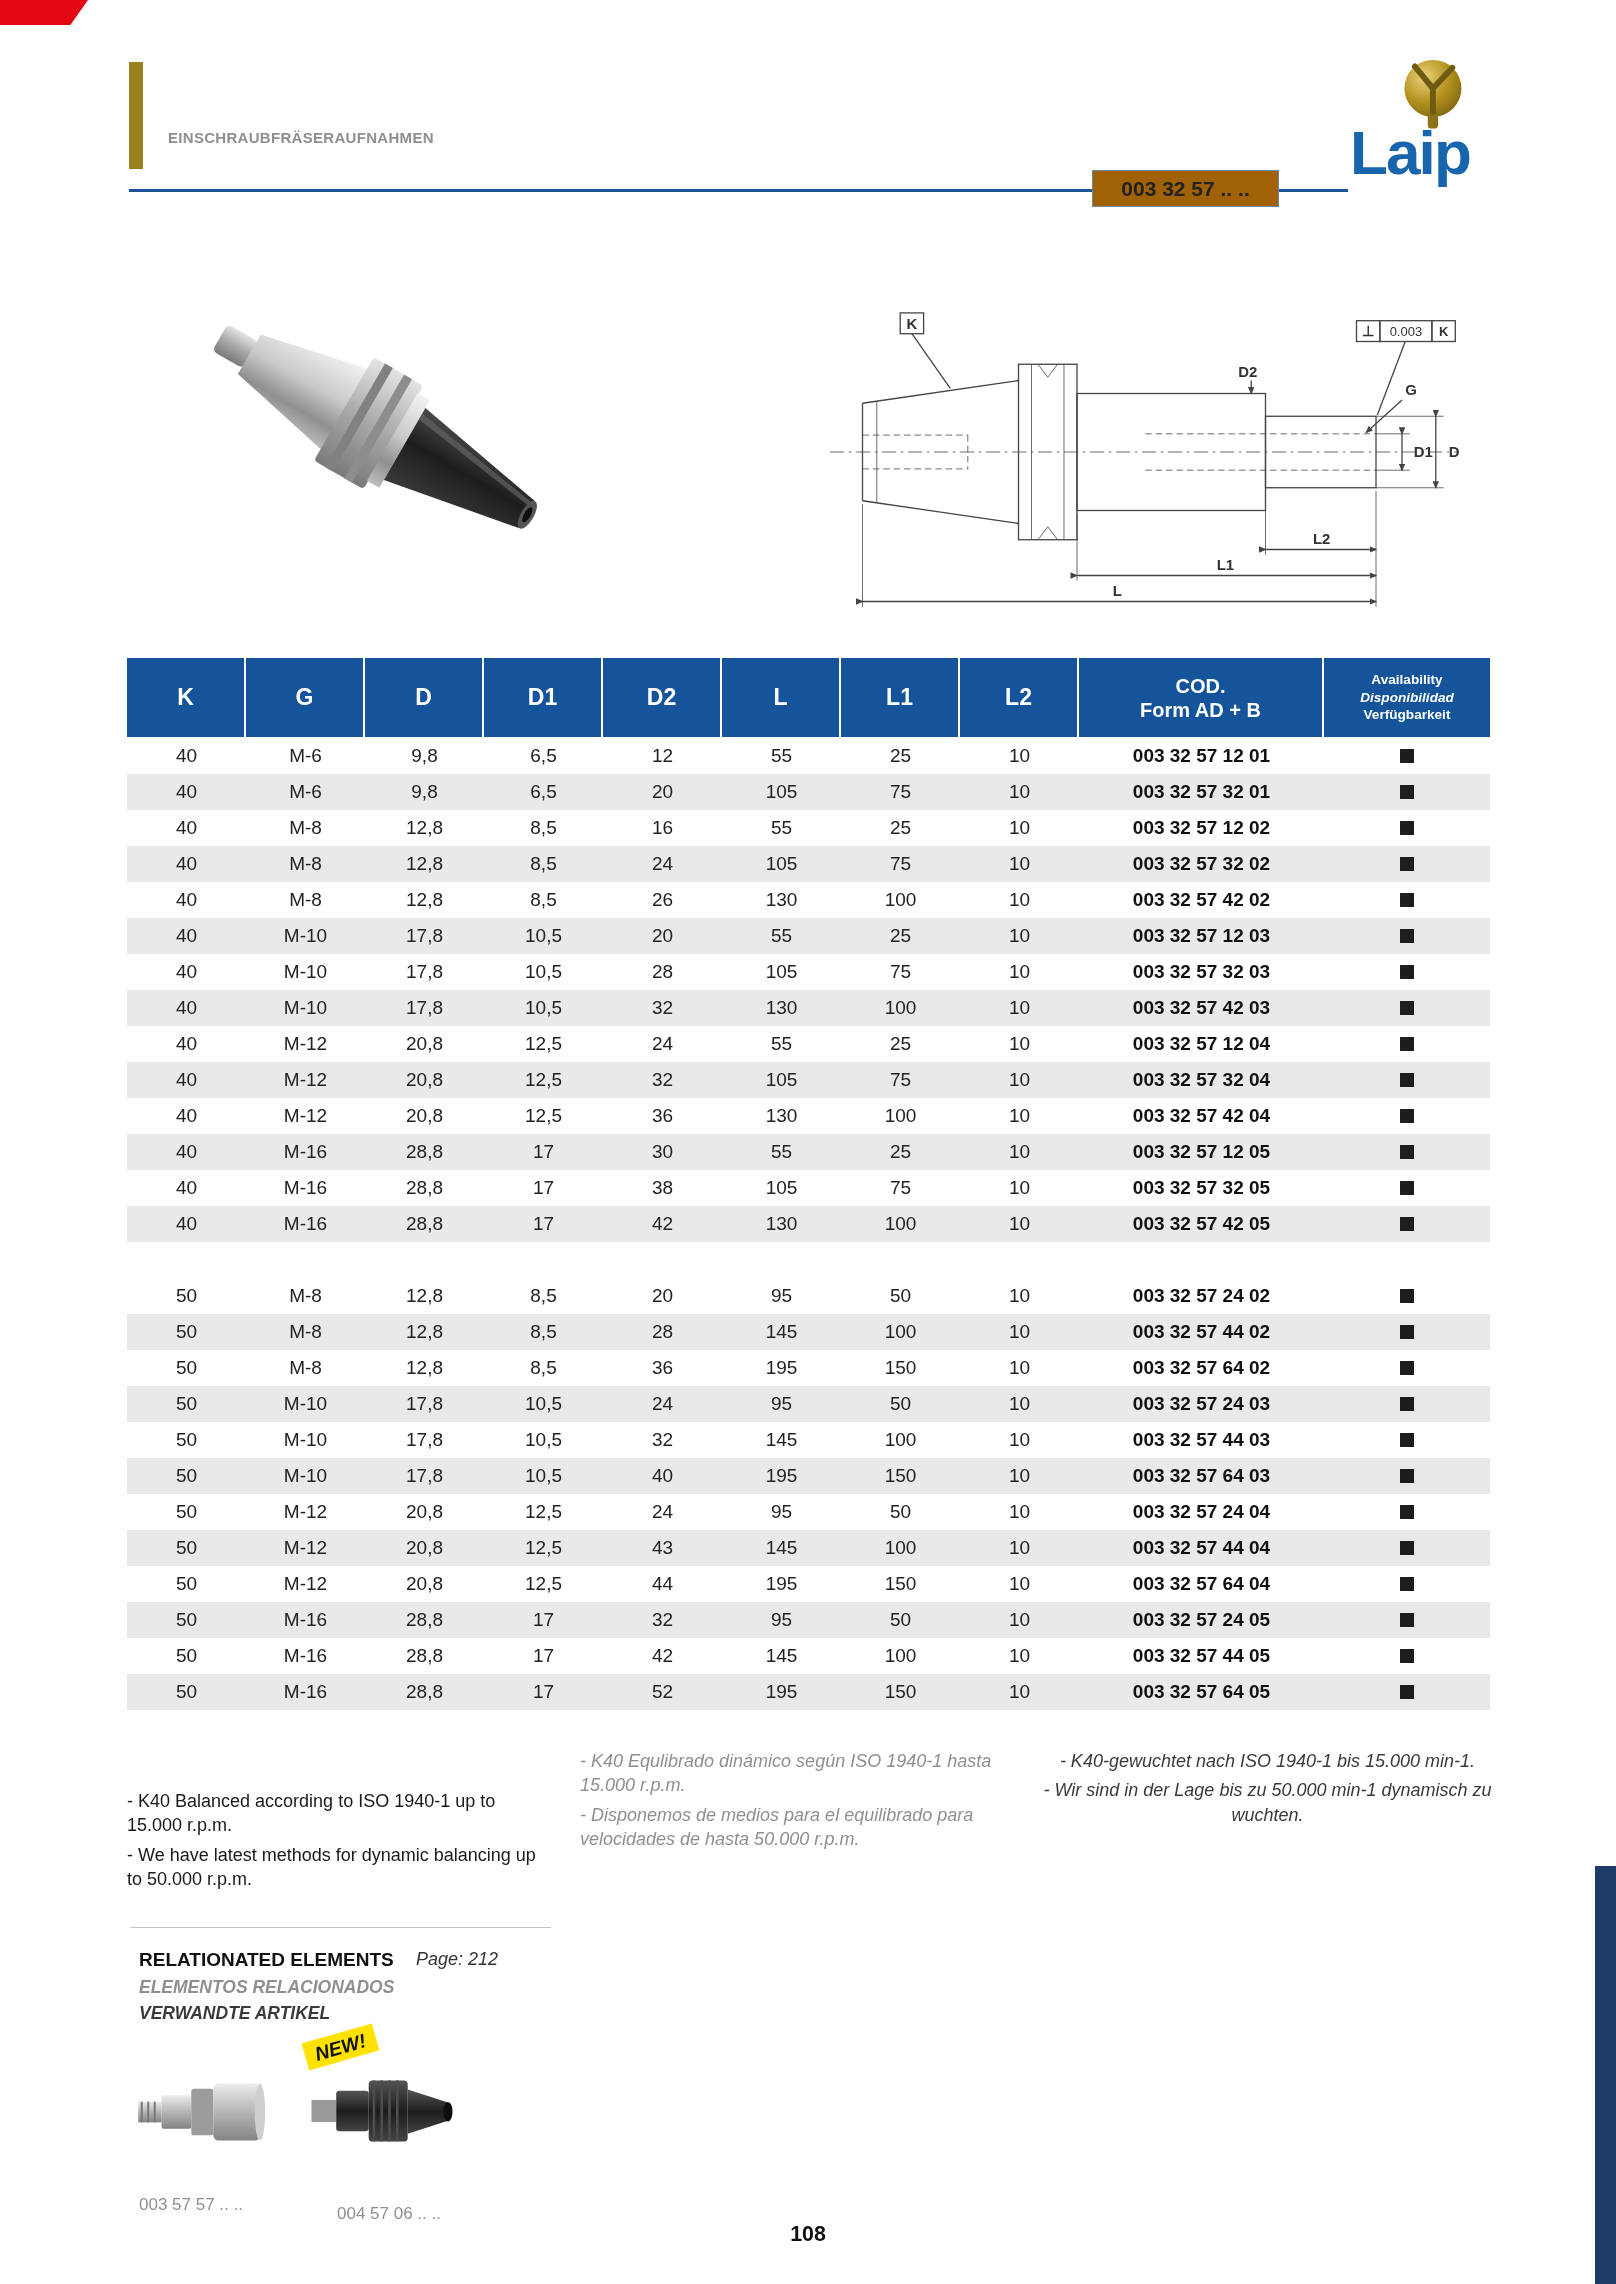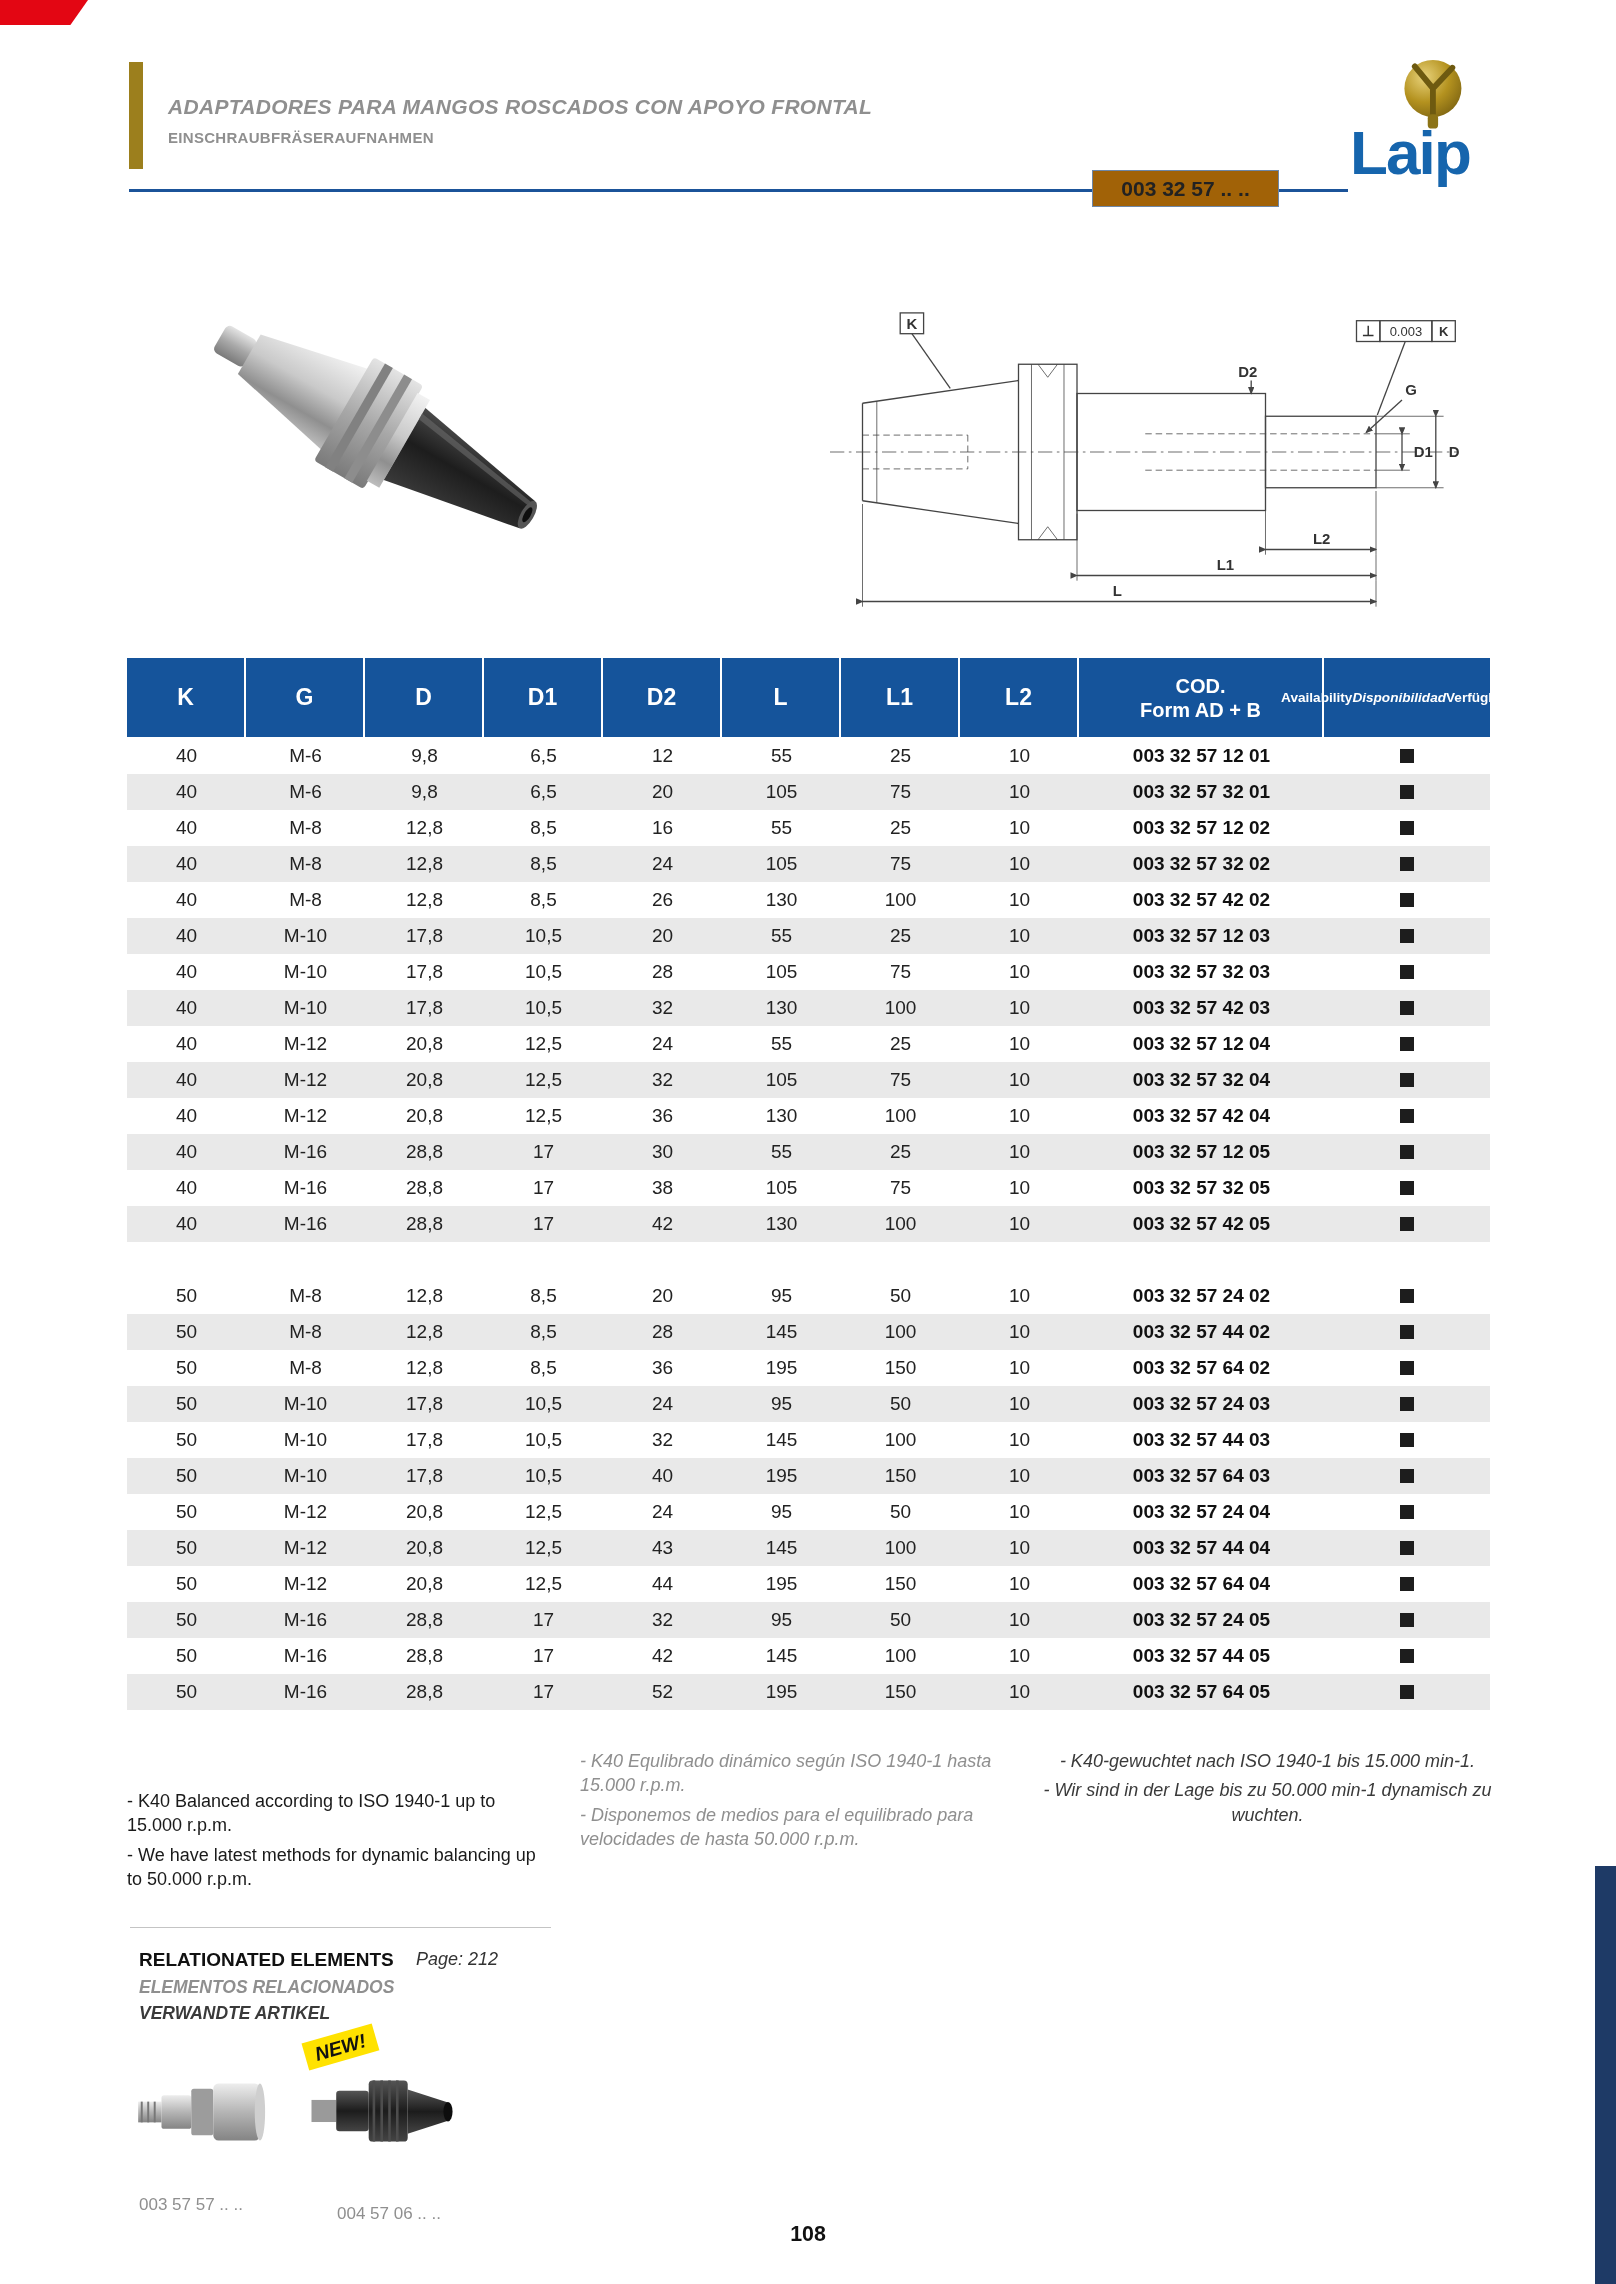--- a/index.html
+++ b/index.html
@@ -23,21 +23,21 @@
   
   .photo-wrap{position:absolute;left:143px;top:273px;width:494px;height:325px;}
   .draw-wrap{position:absolute;left:817px;top:296px;width:663px;height:338px;}
   
   .thead{position:absolute;left:127px;top:658px;width:1363px;height:79px;display:grid;
     grid-template-columns:119px 119px 119px 119px 119px 119px 119px 119px 245px 166px;}
   .hcell{background:#15549b;color:#fff;display:flex;align-items:center;justify-content:center;
     font-weight:bold;font-size:23px;border-right:2.6px solid #fff;box-sizing:border-box;}
   .hcell:last-child{border-right:none;}
   .hcell.cod{flex-direction:column;font-size:20px;line-height:1.2;}
-  .hcell.avail{flex-direction:row;font-size:13.6px;line-height:1.3;}
+  .hcell.avail{flex-direction:column;font-size:13.6px;line-height:1.3;}
   .hcell.avail .it{font-style:italic;}
   .tbody{position:absolute;left:127px;top:738px;width:1363px;}
   .trow{display:grid;height:36px;
     grid-template-columns:119px 119px 119px 119px 119px 119px 119px 119px 245px 166px;}
   .trow.even{background:#ffffff;}
   .trow.odd{background:#e9e9e9;}
   .trow.spacer{background:#ffffff;}
   .tcell{display:flex;align-items:center;justify-content:center;font-size:19px;color:#222;}
   .tcell.c8{font-weight:bold;color:#111;}
   .sq{width:13.6px;height:13.6px;background:#1d1d1d;display:block;}
@@ -66,21 +66,20 @@
   .navy-strip{position:absolute;left:1595px;top:1866px;width:21px;height:418px;background:#1e3a66;}
 </style>
 </head>
 <body>
 
 <div id="page">
 
   <div class="red-corner"></div>
 
   <div class="gold-bar"></div>
-  <div class="title-es">ADAPTADORES PARA MANGOS ROSCADOS CON APOYO FRONTAL</div>
   <div class="title-de">EINSCHRAUBFRÄSERAUFNAHMEN</div>
   <div class="blue-rule"></div>
   <div class="code-box">003 32 57 .. ..</div>
 
   <div class="logo">
     <svg width="149" height="140" viewBox="0 0 230 215">
       <defs>
         <radialGradient id="gold" cx="35%" cy="30%" r="80%">
           <stop offset="0%" stop-color="#e8d27a"></stop>
           <stop offset="55%" stop-color="#b4921f"></stop>

